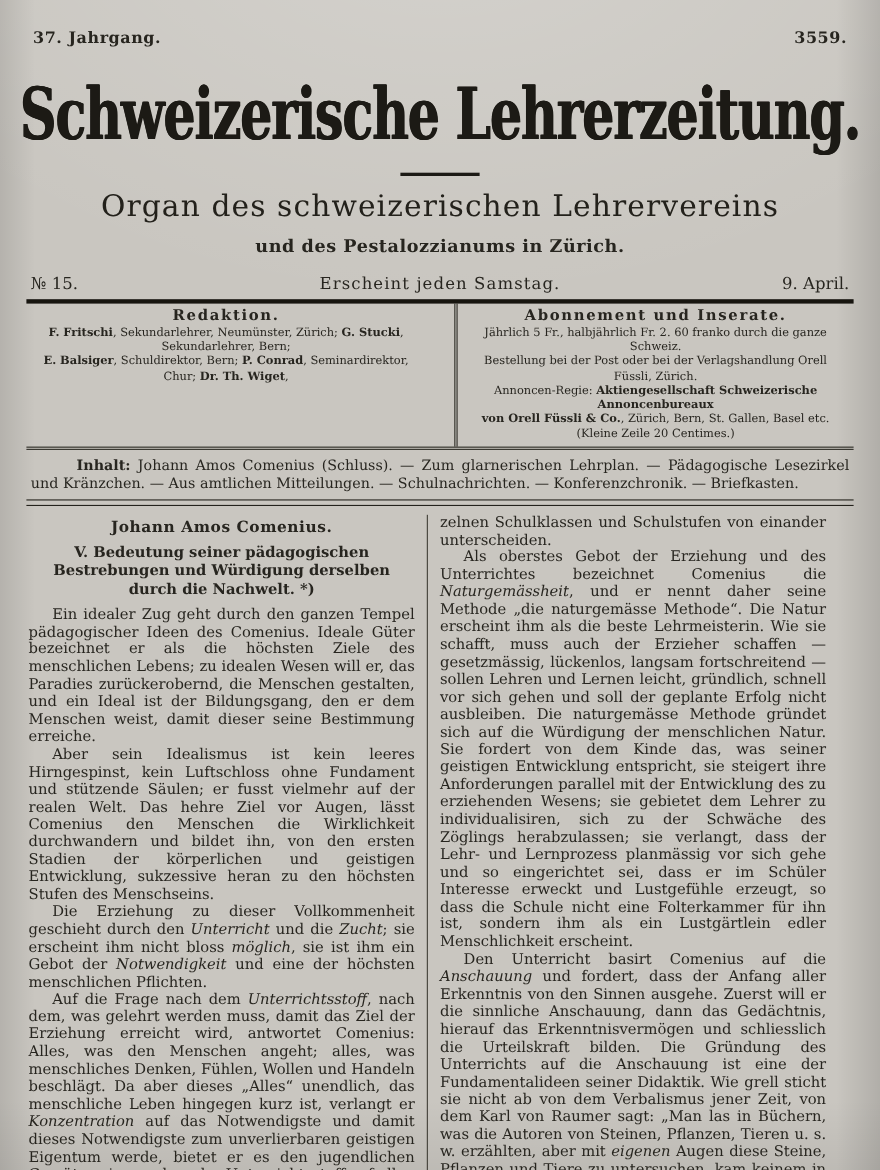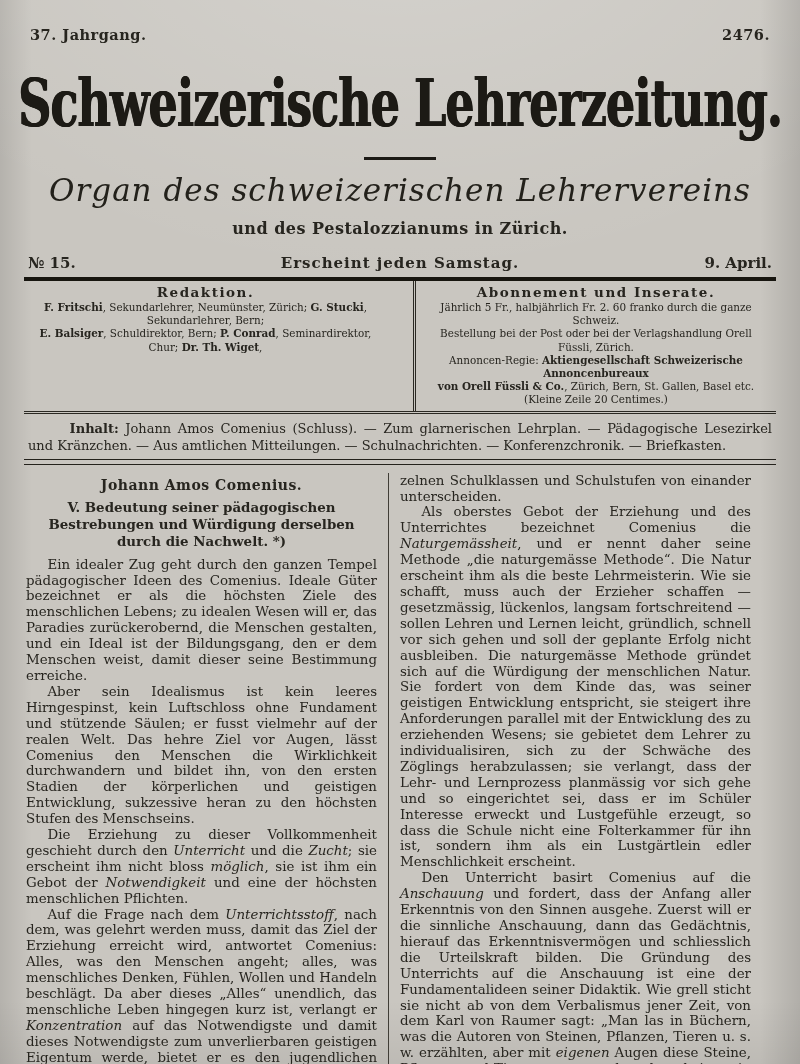--- a/index.html
+++ b/index.html
@@ -31,28 +31,28 @@
     font-size:46px;font-weight:bold;
     letter-spacing:-1px;
     transform:scaleY(1.42);
     transform-origin:top center;
     text-shadow:0.6px 0 0 #1c1a15, -0.3px 0 0 #1c1a15;
     color:#1c1a15;
     white-space:nowrap;
   }
   .title-rule{width:72px;height:3px;background:#1c1a15;margin:14px auto 0 auto;}
 
-  .organ-line{text-align:center;font-size:31px;letter-spacing:1px;margin-top:12px;color:#23211b;font-style:italic;}
+  .organ-line{text-align:center;font-size:27px;letter-spacing:1px;margin-top:12px;color:#23211b;}
   .pest-line{text-align:center;font-size:16px;font-weight:bold;margin-top:11px;letter-spacing:0.5px;}
 
   
   .issue-row{
     display:grid;grid-template-columns:1fr auto 1fr;align-items:baseline;
     padding:0 28px;margin-top:16px;
-    font-weight:bold;font-size:15px;gap:44px;
+    font-weight:normal;font-size:15px;gap:44px;
   }
   .issue-row .left{text-align:left;}
   .issue-row .center{text-align:center;letter-spacing:1px;}
   .issue-row .right{text-align:right;}
 
   .thick-rule{height:4px;background:#17150f;margin:5px 24px 0 24px;}
 
   
   .mast-info{display:flex;margin:0 24px;border-bottom:3px double #2a2822;gap:26px;}
   .mast-col{width:50%;box-sizing:border-box;text-align:center;padding:3px 8px 4px 8px;}
@@ -85,21 +85,21 @@
   .para.no-indent{text-indent:0;}
   b{font-weight:bold;} i{font-style:italic;}
 </style>
 </head>
 <body>
 
 <div class="page">
 
   <div class="vol-row">
     <span>37. Jahrgang.</span>
-    <span>2476.</span>
+    <span>3559.</span>
   </div>
 
   <div class="paper-title">
     <span>Schweizerische Lehrerzeitung.</span>
   </div>
 
   <div class="title-rule"></div>
 
   <div class="organ-line">Organ des schweizerischen Lehrervereins</div>
   <div class="pest-line">und des Pestalozzianums in Zürich.</div>

